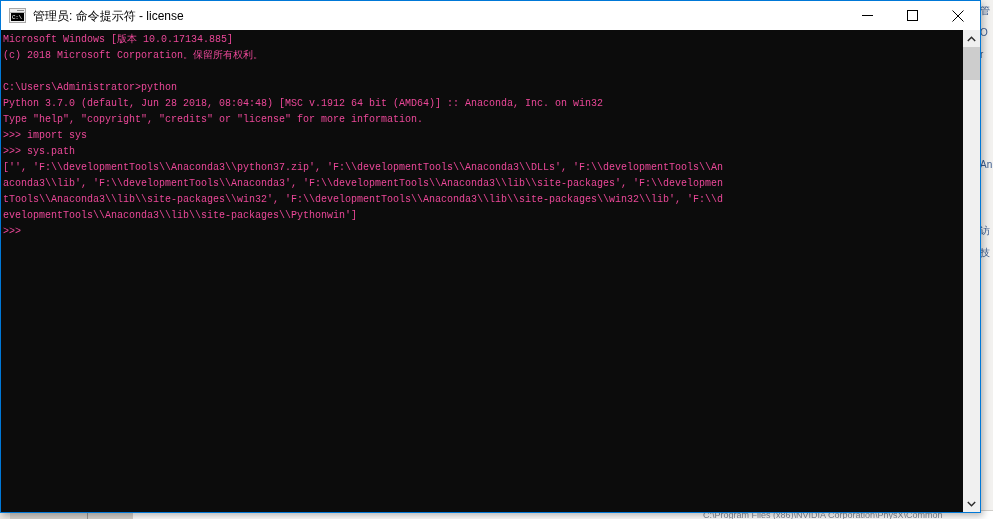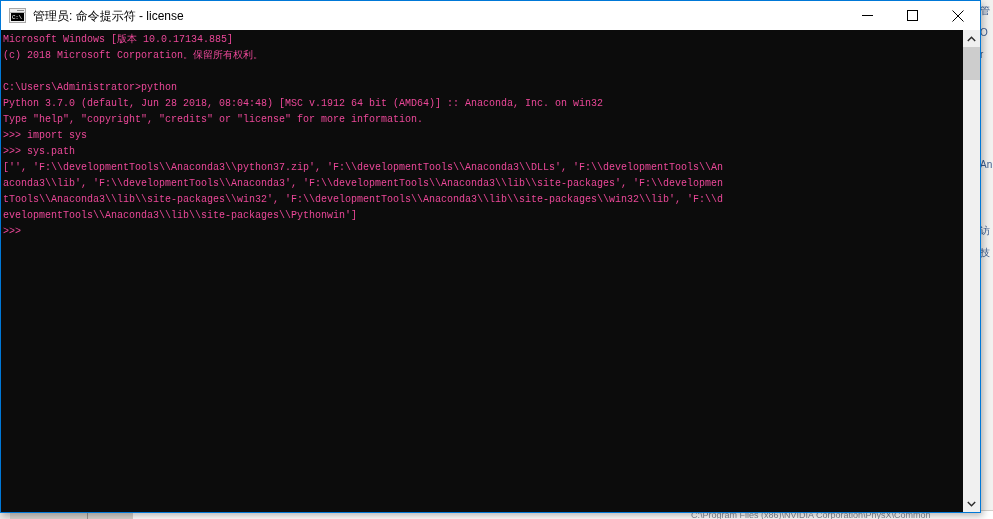--- a/index.html
+++ b/index.html
@@ -50,20 +50,21 @@
     border-top: 1px solid #cfcdc9;
     overflow: hidden;
   }
   .bg-bottom-text {
     font-size: 9px;
     color: #5a6475;
     white-space: nowrap;
     line-height: 9px;
     padding-left: 558px;
     opacity: .75;
+    margin-left: 12px;
   }
   .bg-tick {
     position: absolute;
     left: 87px; top: 510px; width: 1px; height: 9px;
     background: #9a9894;
   }
 
   
   .window {
     position: absolute;

